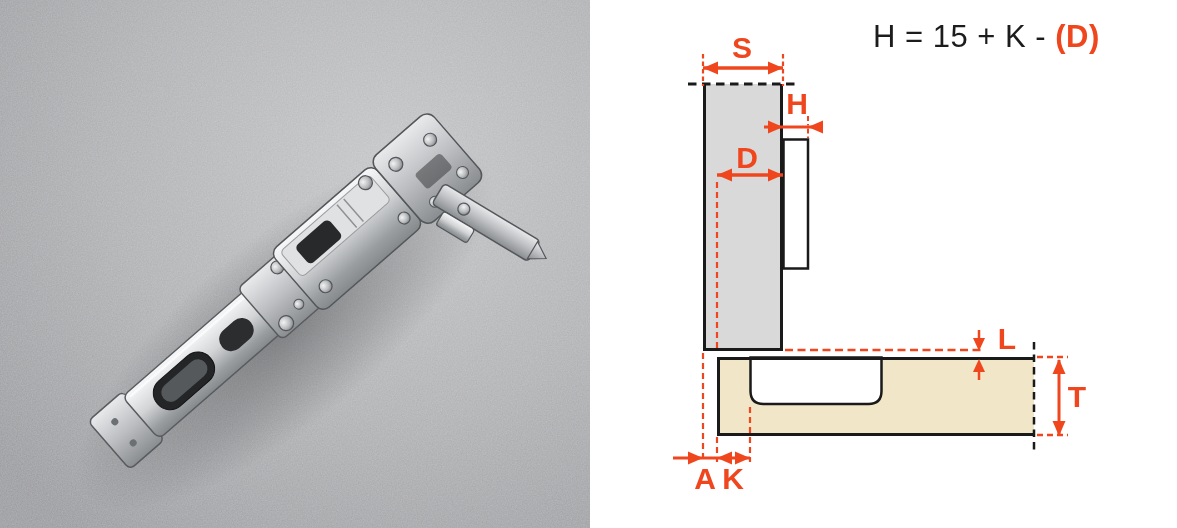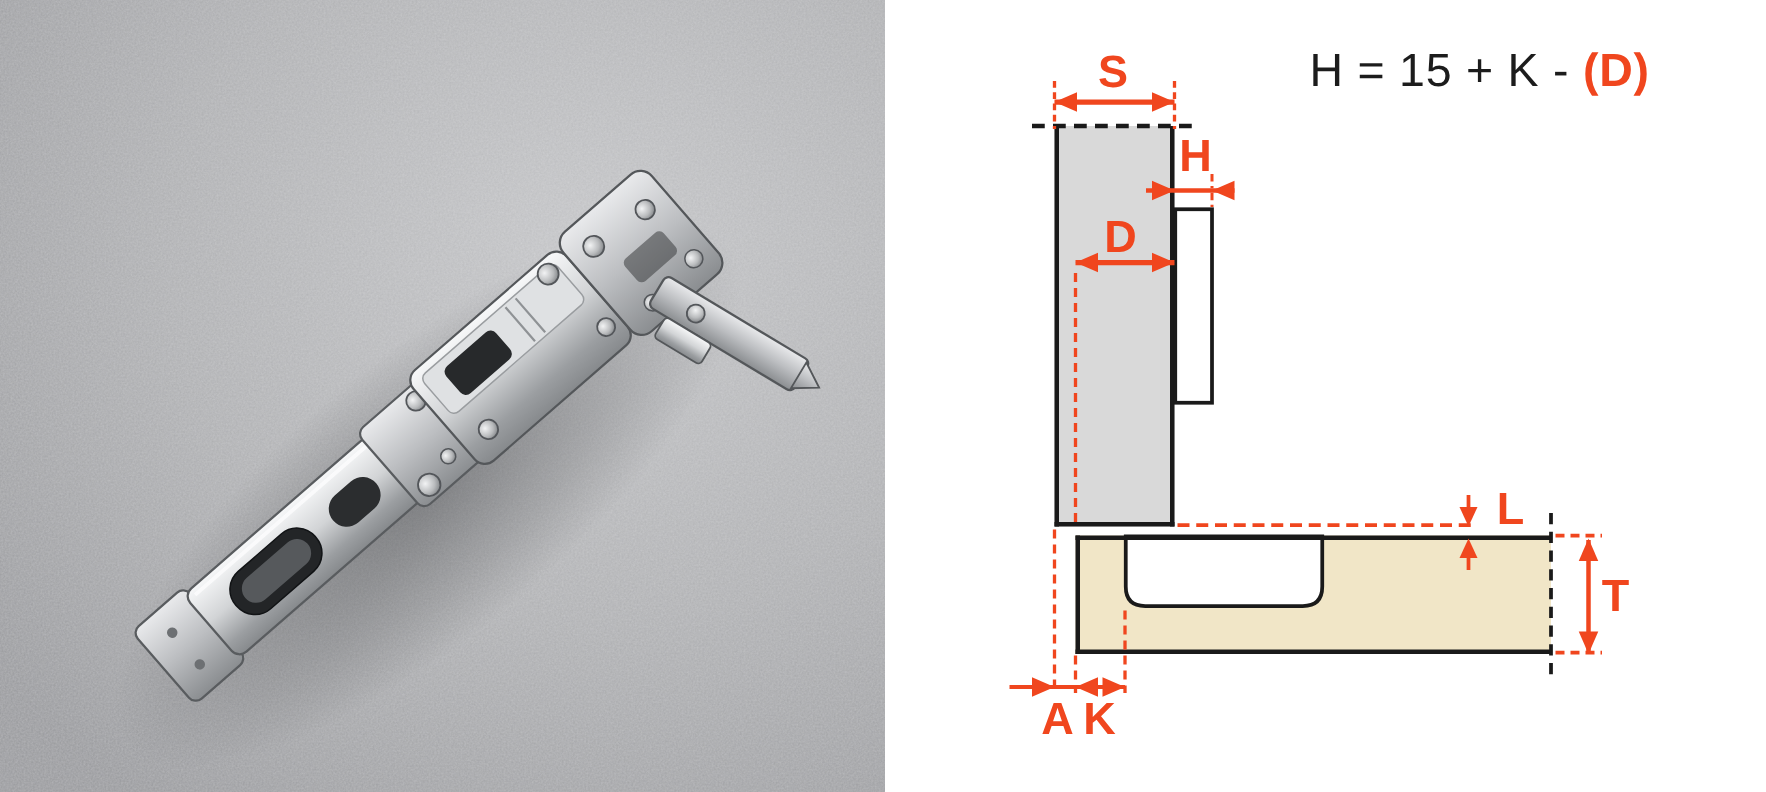--- a/index.html
+++ b/index.html
@@ -2,21 +2,21 @@
 <html><head>
 <meta charset="utf-8">
 <style>
   html,body{margin:0;padding:0;background:#ffffff;}
   .stage{position:relative;width:1177px;height:528px;background:#ffffff;overflow:hidden;
          font-family:"Liberation Sans",sans-serif;}
   .photo{position:absolute;left:0;top:0;width:590px;height:528px;}
   .photo svg{display:block;width:590px;height:528px;}
   .diagram{position:absolute;left:590px;top:0;width:587px;height:528px;}
   .diagram svg.drawing{position:absolute;left:0;top:0;width:587px;height:528px;}
-  .formula{position:absolute;left:283px;top:29px;font-size:31px;line-height:36px;
+  .formula{position:absolute;left:283px;top:19px;font-size:31px;line-height:36px;
            color:#1c1c1c;white-space:nowrap;letter-spacing:0.5px;}
   .formula .hl{color:#f0461e;font-weight:bold;}
   .dimlabel{font-family:"Liberation Sans",sans-serif;font-weight:bold;font-size:30px;fill:#f0461e;}
 </style>
 </head>
 <body>
 
 <div class="stage">
 
   <div class="photo" title="Stainless-steel concealed cabinet hinge, fully opened, lying on a grey speckled surface">

